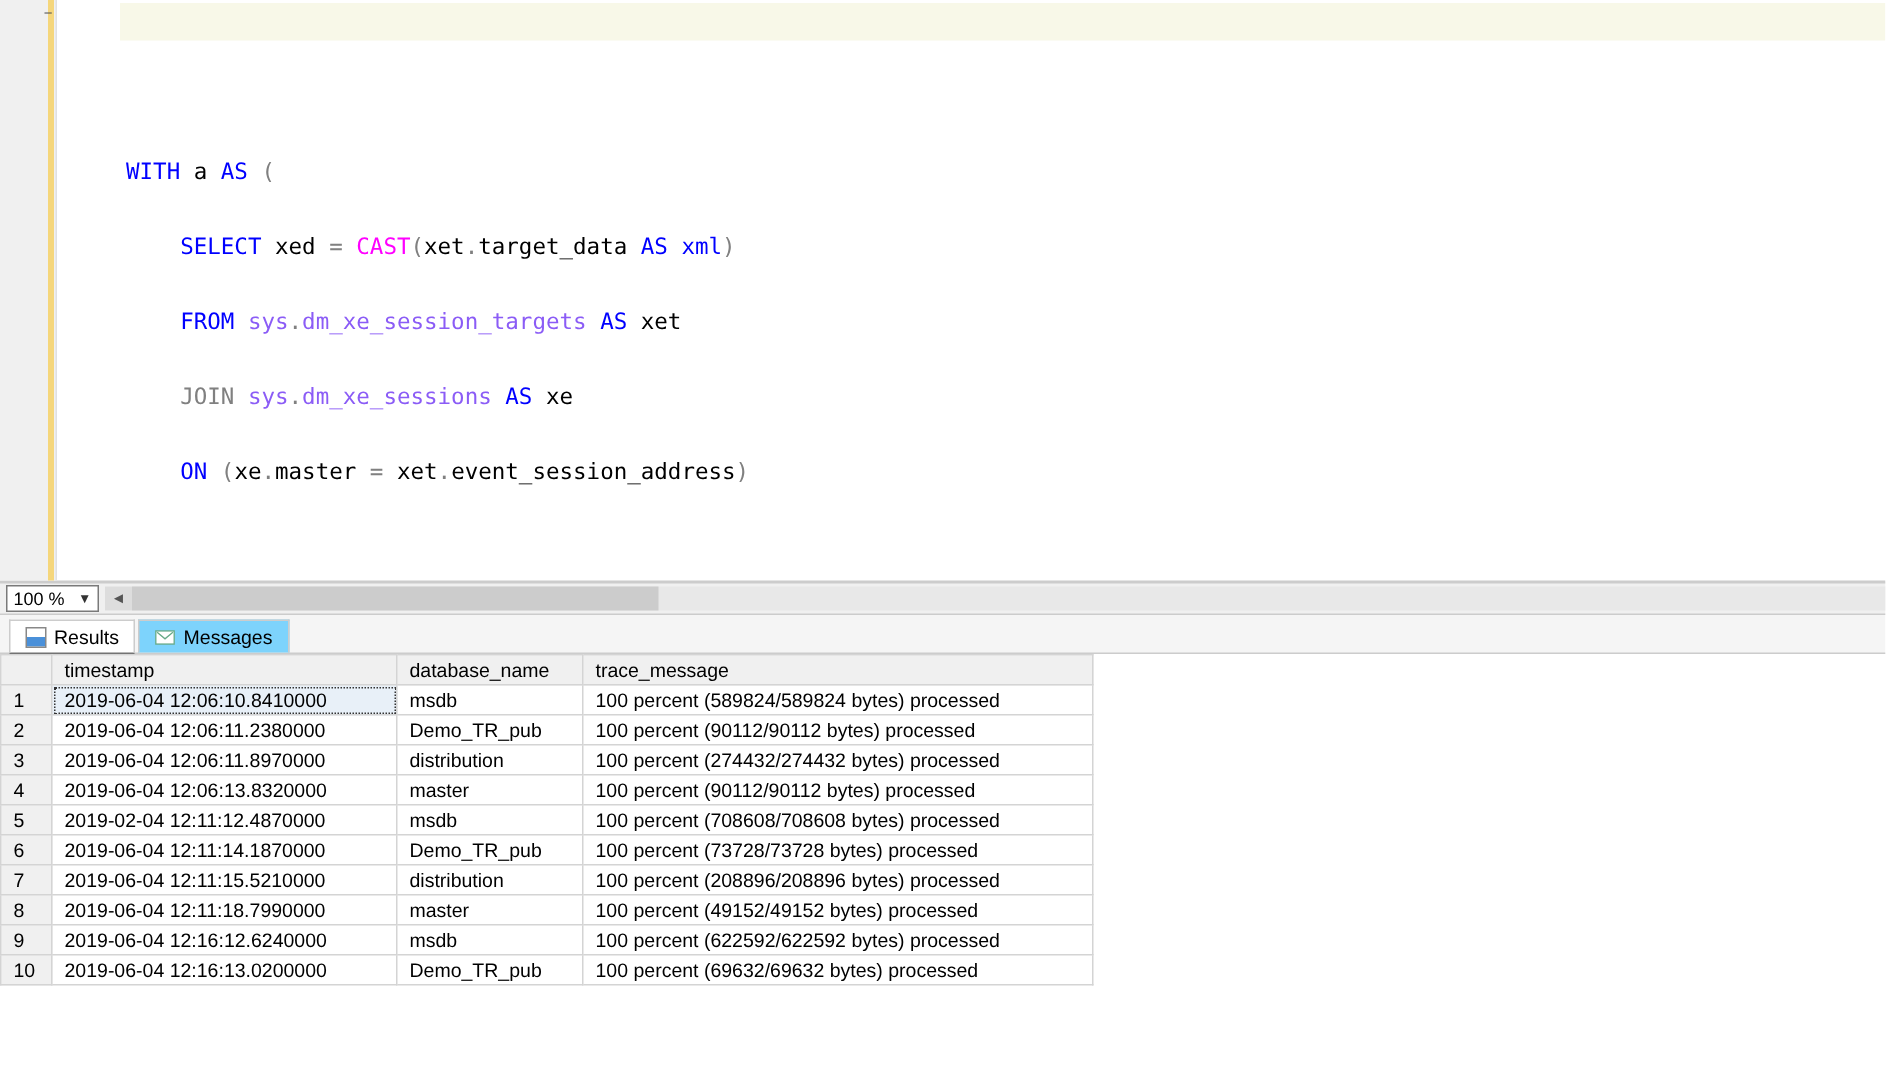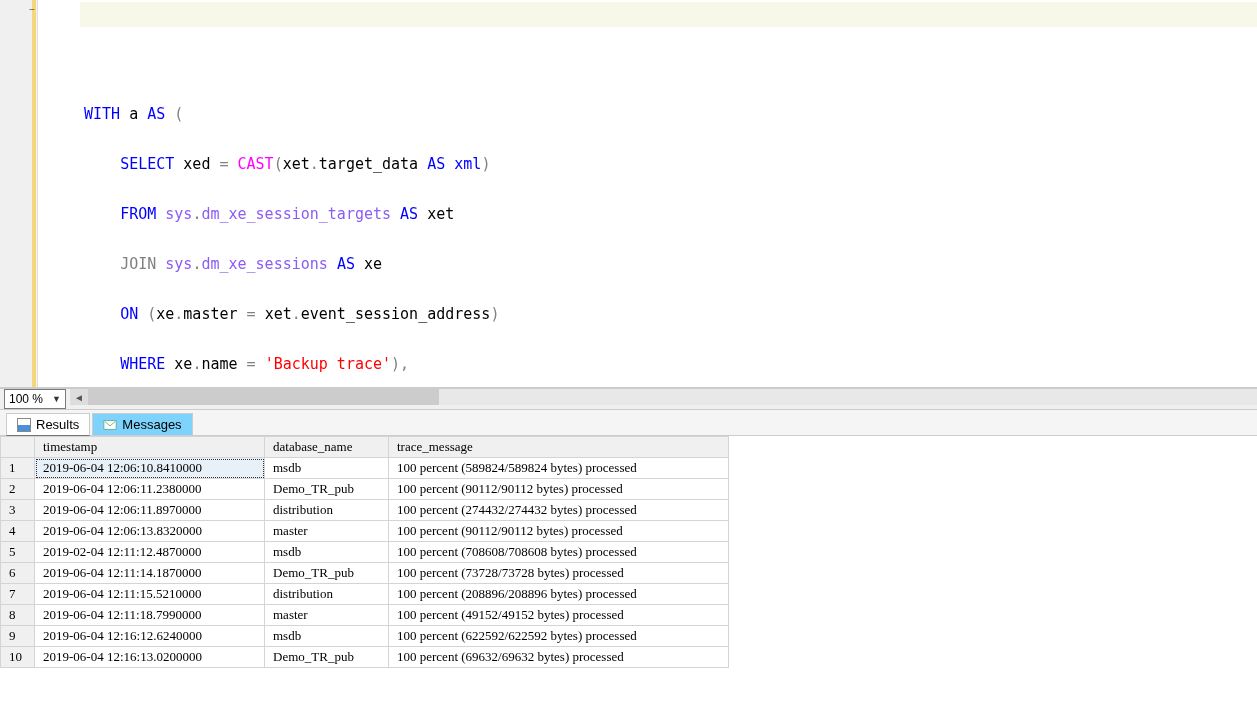--- a/index.html
+++ b/index.html
@@ -14,35 +14,35 @@
 .highlight-line { background: #f8f8e8; position: absolute; left: 0; right: 0; height: 25px; top: 2px; z-index: 0; }
 .code-content { position: relative; z-index: 1; }
 
 .kw-blue { color: #0000ff; }
 .kw-green { color: #8b5cf6; }
 .kw-gray { color: #808080; }
 .kw-magenta { color: #ff00ff; }
 .kw-red { color: #ff0000; }
 .kw-black { color: #000000; }
 
-.zoom-bar { flex: 0 0 22px; display: flex; background: #f0f0f0; border-top: 1px solid #ccc; border-bottom: 1px solid #ccc; font-family: "Segoe UI", Arial; font-size: 12px; }
+.zoom-bar { flex: 0 0 22px; display: flex; align-items: center; background: #f0f0f0; border-top: 1px solid #ccc; border-bottom: 1px solid #ccc; font-family: "Segoe UI", Arial; font-size: 12px; }
 .zoom-select { border: 1px solid #7a7a7a; background: #fff; padding: 1px 4px; margin: 0 4px; font-size: 12px; width: 62px; display: flex; justify-content: space-between; align-items: center; }
 .zoom-caret { font-size: 9px; color: #333; }
 .hscroll-left { width: 18px; height: 16px; background: #ddd; display: flex; align-items: center; justify-content: center; font-size: 10px; color: #555; }
 .hscroll-track { flex: 1; height: 16px; background: #e8e8e8; position: relative; }
 .hscroll-thumb { position: absolute; left: 0; width: 30%; height: 100%; background: #ccc; }
 
 .tabs-bar { flex: 0 0 26px; display: flex; align-items: flex-end; background: #f5f5f5; padding: 2px 6px 0 6px; font-family: "Segoe UI", Arial; font-size: 13px; border-bottom: 1px solid #ccc; }
 .tab { padding: 3px 10px; border: 1px solid #ccc; border-bottom: none; margin-right: 2px; background: #7dd3fc; display: flex; align-items: center; gap: 5px; cursor: pointer; }
 .tab.active { background: #fff; border-bottom: 1px solid #737373; margin-bottom: -1px; }
 .tab-icon { width: 14px; height: 14px; display: inline-block; }
 .icon-results { background: linear-gradient(#fff 50%, #4a90d9 50%); border: 1px solid #888; }
 .icon-messages svg { width: 14px; height: 14px; }
 
-.results-pane { flex: 1; overflow: auto; background: #fff; font-family: Liberation Serif, serif; font-size: 13px; }
+.results-pane { flex: 1; overflow: auto; background: #fff; font-family: Liberation Sans, sans-serif; font-size: 13px; }
 .results-table { border-collapse: collapse; }
 .results-table th, .results-table td { border: 1px solid #d4d4d4; padding: 2px 8px; text-align: left; font-weight: normal; }
 .results-table th { background: #f0f0f0; }
 .rownum-header { background: #f0f0f0; width: 34px; }
 .rownum { background: #f0f0f0; text-align: right; padding-right: 6px; }
 .col-ts { width: 230px; }
 .col-db { width: 124px; }
 .col-msg { width: 340px; }
 .cell-selected { outline: 1px dotted #333; outline-offset: -2px; background: #e8f0f8; }
 </style>
@@ -55,21 +55,20 @@
     <span class="fold-widget">−</span>
   </div>
   <div class="code-area">
     <div class="highlight-line"></div>
     <div class="code-content">
 <div class="code-line"><span class="kw-blue">WITH</span> <span class="kw-black">a</span> <span class="kw-blue">AS</span> <span class="kw-gray">(</span></div>
 <div class="code-line">    <span class="kw-blue">SELECT</span> <span class="kw-black">xed</span> <span class="kw-gray">=</span> <span class="kw-magenta">CAST</span><span class="kw-gray">(</span><span class="kw-black">xet</span><span class="kw-gray">.</span><span class="kw-black">target_data</span> <span class="kw-blue">AS</span> <span class="kw-blue">xml</span><span class="kw-gray">)</span></div>
 <div class="code-line">    <span class="kw-blue">FROM</span> <span class="kw-green">sys</span><span class="kw-gray">.</span><span class="kw-green">dm_xe_session_targets</span> <span class="kw-blue">AS</span> <span class="kw-black">xet</span></div>
 <div class="code-line">    <span class="kw-gray">JOIN</span> <span class="kw-green">sys</span><span class="kw-gray">.</span><span class="kw-green">dm_xe_sessions</span> <span class="kw-blue">AS</span> <span class="kw-black">xe</span></div>
 <div class="code-line">    <span class="kw-blue">ON</span> <span class="kw-gray">(</span><span class="kw-black">xe</span><span class="kw-gray">.</span><span class="kw-black">master</span> <span class="kw-gray">=</span> <span class="kw-black">xet</span><span class="kw-gray">.</span><span class="kw-black">event_session_address</span><span class="kw-gray">)</span></div>
-<div class="code-line">    <span class="kw-blue">WHERE</span> <span class="kw-black">xe</span><span class="kw-gray">.</span><span class="kw-black">name</span> <span class="kw-gray">=</span> <span class="kw-red">'Backup trace'</span><span class="kw-gray">)</span><span class="kw-gray">,</span></div>
 
 
 
 
 
 
 
 
 
     </div>

